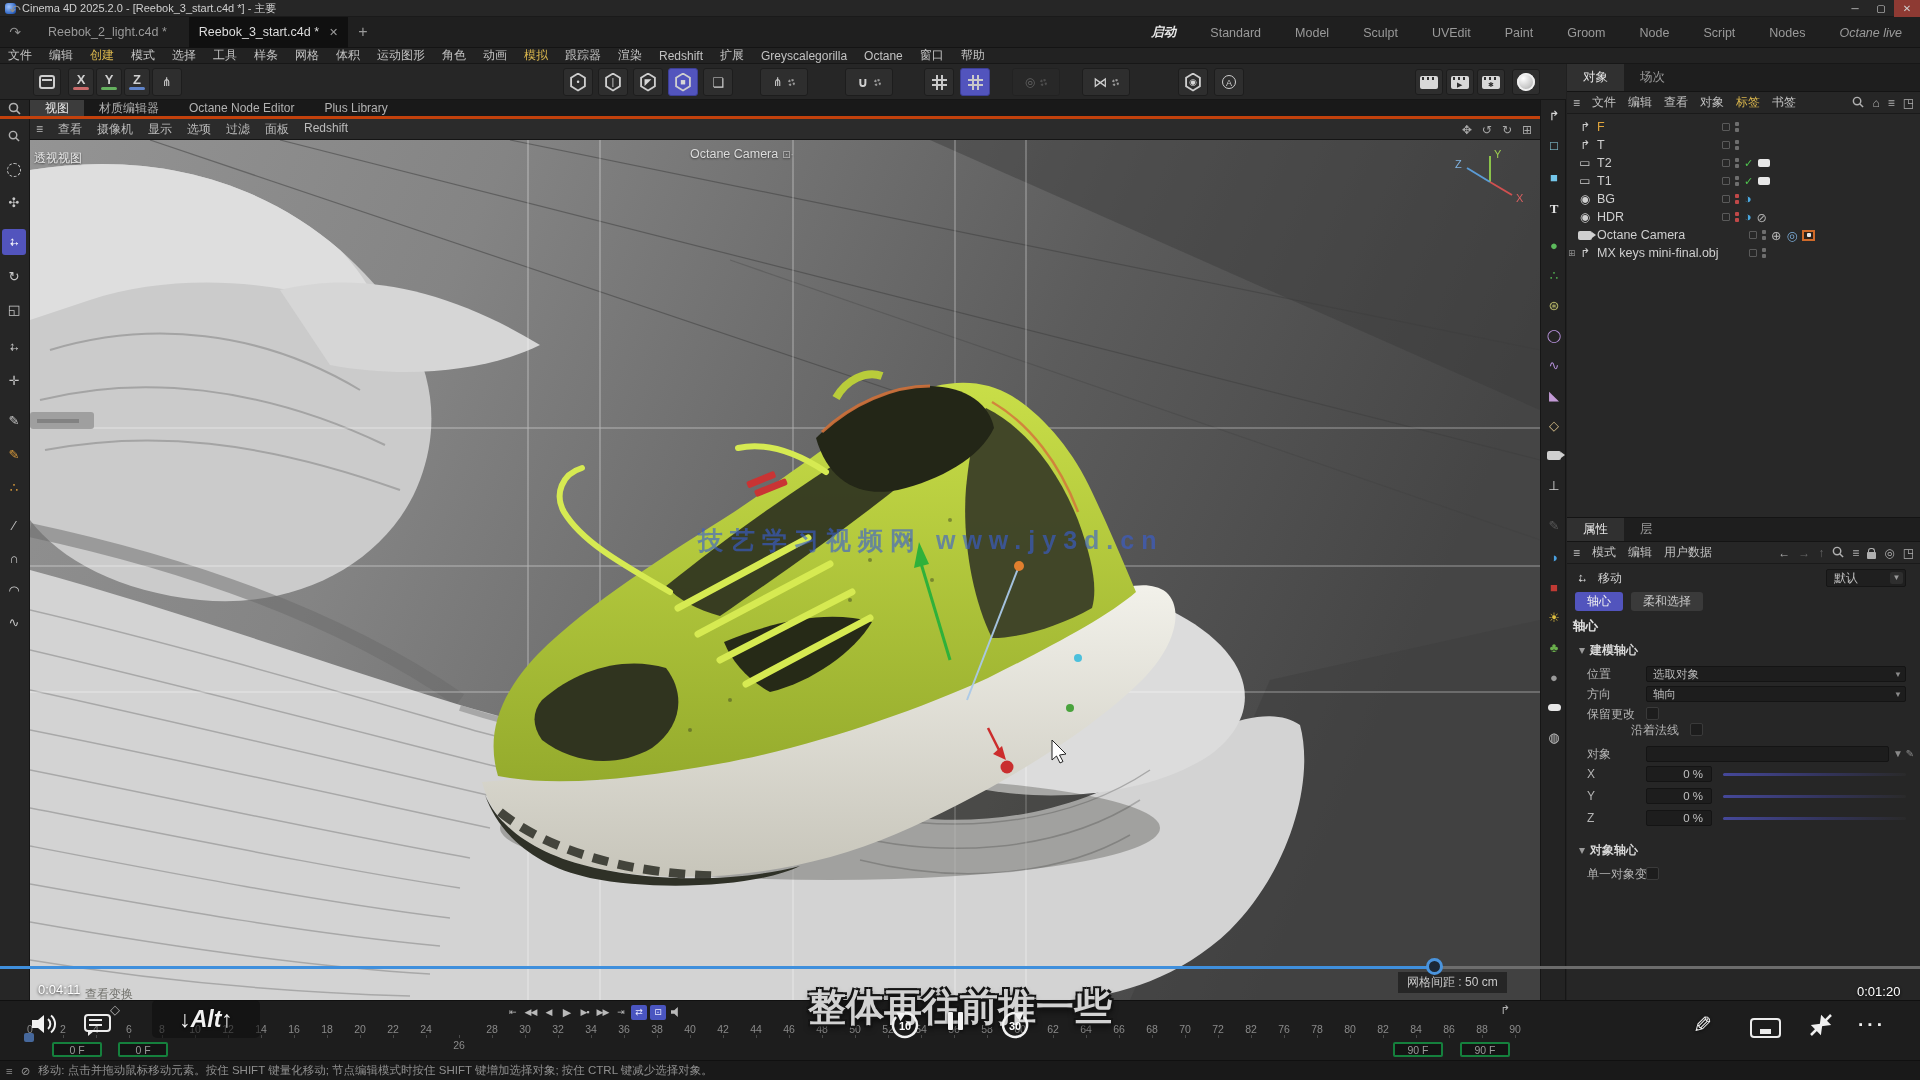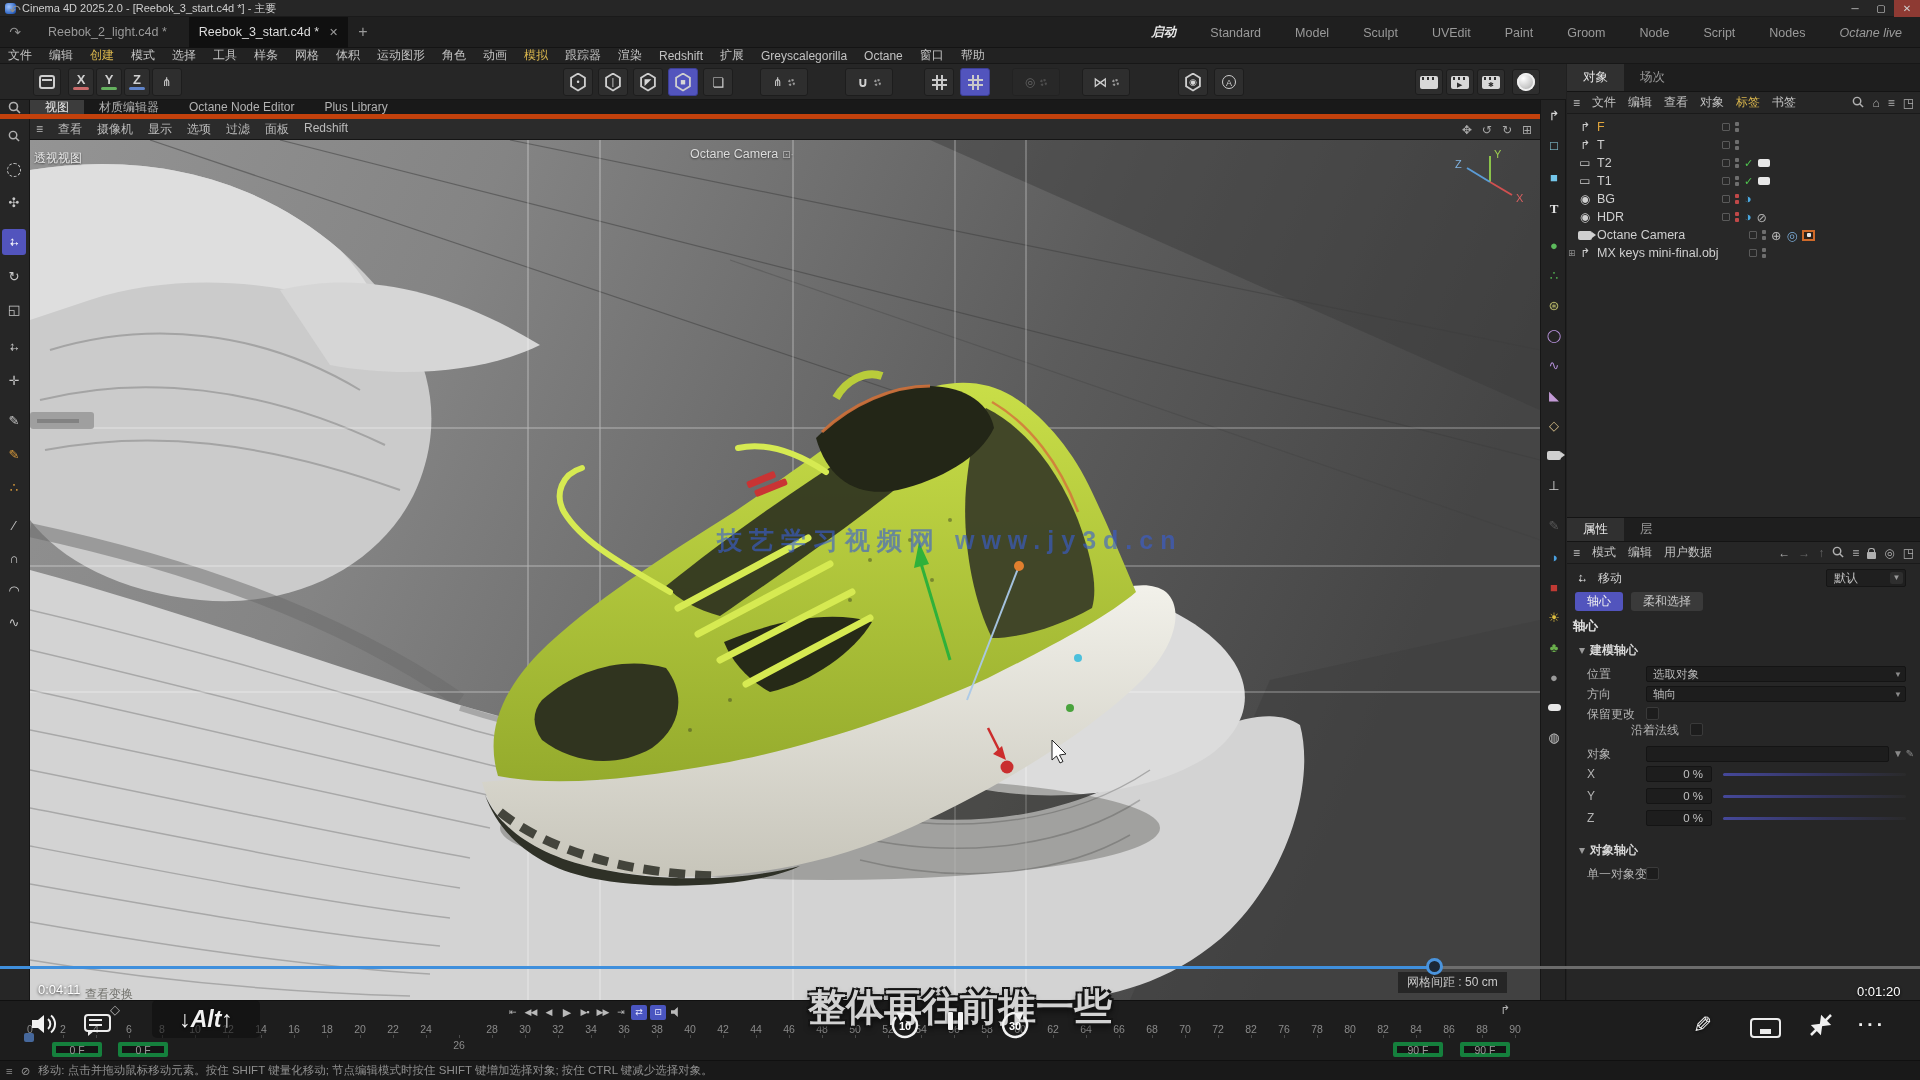--- a/index.html
+++ b/index.html
@@ -54,21 +54,21 @@
     background:linear-gradient(#c9c9c9,#c9c9c9) 4px 0/2px 100% no-repeat, linear-gradient(#c9c9c9,#c9c9c9) 9px 0/2px 100% no-repeat,
                linear-gradient(#c9c9c9,#c9c9c9) 0 4px/100% 2px no-repeat, linear-gradient(#c9c9c9,#c9c9c9) 0 9px/100% 2px no-repeat; }
   .rbtile { position:absolute; top:5px; width:28px; height:26px; background:#2e2e2e; border:1px solid #1d1d1d; border-radius:3px; display:flex; align-items:center; justify-content:center; }
   .filmic { width:18px; height:13px; background:#d8d8d8; border-radius:2px; position:relative; }
   .filmic:before { content:""; position:absolute; left:2px; top:1px; width:14px; height:3px;
     background:repeating-linear-gradient(90deg,#2e2e2e 0 2px,transparent 2px 5px); }
   .filmic .sub { position:absolute; left:6px; top:5px; font-size:7px; color:#2e2e2e; line-height:7px; }
   .octball { width:18px; height:18px; border-radius:50%; background:radial-gradient(circle at 35% 30%, #fff, #c9c9c9 55%, #8e8e8e); box-shadow:inset 0 0 0 2px #efefef; }
 
   
-  .paneltabs { left:0; top:100px; width:1566px; height:19px; background:#191919; display:flex; align-items:stretch; border-bottom:5px solid #c2410c; }
+  .paneltabs { left:0; top:100px; width:1566px; height:19px; background:#191919; display:flex; align-items:stretch; border-bottom:3px solid #c2410c; }
   .searchbox { width:30px; display:flex; align-items:center; justify-content:center; background:#232323; border-right:1px solid #141414; }
   .ptab { display:flex; align-items:center; padding:0 15px; color:#b2b2b2; font-size:12px; }
   .ptab.on { background:#3c3c3c; color:#e8e8e8; }
 
   
   .vpmenu { left:30px; top:119px; width:1510px; height:21px; background:#2b2b2b; display:flex; align-items:center; gap:15px; padding-left:6px; border-bottom:1px solid #151515; }
   .vpmi { color:#bcbcbc; font-size:12px; }
   .vpcorner { position:absolute; right:8px; top:0; height:21px; display:flex; align-items:center; gap:10px; color:#a8a8a8; font-size:12px; }
 
   
@@ -80,21 +80,21 @@
   .movegl { position:relative; width:16px; height:16px; }
   .movegl span { position:absolute; left:0; top:0; width:16px; height:16px; line-height:16px; text-align:center; font-size:13px; }
   .minicam { width:14px; height:9px; background:#cfcfcf; border-radius:2px; position:relative; }
   .minicam:after { content:""; position:absolute; right:-4px; top:1px; border-left:4px solid #cfcfcf; border-top:3.5px solid transparent; border-bottom:3.5px solid transparent; }
   .pill { width:13px; height:7px; border-radius:4px; background:#e6e6e6; }
 
   
   .viewport { left:30px; top:140px; width:1510px; height:860px; background:#707070; overflow:hidden; }
   .vplabel { position:absolute; left:4px; top:10px; color:#e8e8e8; font-size:12px; text-shadow:0 1px 2px rgba(0,0,0,.6); }
   .camlabel { position:absolute; left:660px; top:7px; color:#dcdcdc; font-size:12.5px; text-shadow:0 1px 2px rgba(0,0,0,.5); display:flex; gap:4px; align-items:center; }
-  .watermark { position:absolute; left:668px; top:384px; color:rgba(56,94,210,.62); font-size:25px; font-weight:bold; letter-spacing:7px; white-space:nowrap;margin-left:19px; }
+  .watermark { position:absolute; left:668px; top:384px; color:rgba(56,94,210,.62); font-size:25px; font-weight:bold; letter-spacing:7px; white-space:nowrap; }
   .gridhint { position:absolute; left:1368px; top:832px; background:rgba(28,28,28,.72); color:#c9c9c9; font-size:12px; padding:2px 9px; }
   .cornerhint { position:absolute; left:55px; top:846px; color:#5e5e58; font-size:12px; opacity:.85; }
   .tooltipbox { position:absolute; left:0; top:272px; width:64px; height:17px; background:rgba(155,155,155,.92); border-radius:3px; }
   .tooltipbox i { position:absolute; left:7px; top:7px; width:42px; height:4px; background:#6f6f6f; opacity:.6; }
 
   
   .rpanel { left:1567px; top:64px; width:353px; height:936px; background:#262626; }
   .rptabs { display:flex; height:28px; background:#1e1e1e; align-items:stretch; border-bottom:1px solid #141414; }
   .rptab { display:flex; align-items:center; padding:0 16px; color:#9a9a9a; font-size:12.5px; }
   .rptab.on { background:#303030; color:#e6e6e6; }
@@ -147,21 +147,21 @@
   
   .timeline { left:0; top:1000px; width:1920px; height:60px; background:#1d1d1d; border-top:1px solid #101010; }
   .rulnum { position:absolute; top:22px; color:#8a8a8a; font-size:10.5px; transform:translateX(-50%); }
   .rultick { position:absolute; top:34px; width:1px; height:3px; background:#4a4a4a; }
   .framemark { position:absolute; left:24px; top:32px; width:10px; height:9px; background:#46689c; border-radius:2px; }
   .transport { position:absolute; left:505px; top:2px; height:18px; display:flex; align-items:center; gap:3px; }
   .tbtn { min-width:15px; height:15px; display:flex; align-items:center; justify-content:center; color:#b9b9b9; font-size:9px; letter-spacing:-1px; }
   .tbtn.blue { background:#4a55c0; border-radius:2px; color:#e8e8ff; width:16px; font-size:9px; letter-spacing:0; }
   .minisp { width:11px; height:11px; background:#b9b9b9; clip-path:polygon(0 35%,30% 35%,62% 5%,62% 95%,30% 65%,0 65%); }
   .autokey { position:absolute; left:110px; top:1px; color:#b4b4b4; font-size:13px; }
-  .rangef { position:absolute; top:41px; width:50px; height:15px; background:#141414; border:4px solid #15803d; border-radius:2px;
+  .rangef { position:absolute; top:41px; width:50px; height:15px; background:#141414; border:2px solid #15803d; border-radius:2px;
             color:#9a9a9a; font-size:10.5px; display:flex; align-items:center; justify-content:center; }
   .trackic { position:absolute; left:1500px; top:2px; color:#b0b0b0; font-size:12px; }
 
   
   .statusbar { left:0; top:1060px; width:1920px; height:20px; background:#191919; display:flex; align-items:center; gap:8px; padding-left:6px;
                color:#8f8f8f; font-size:11.5px; border-top:1px solid #101010; }
 
   
   .voverlay { left:0; top:0; width:1920px; height:1080px; pointer-events:none; z-index:40; }
   .voverlay > * { pointer-events:auto; }

